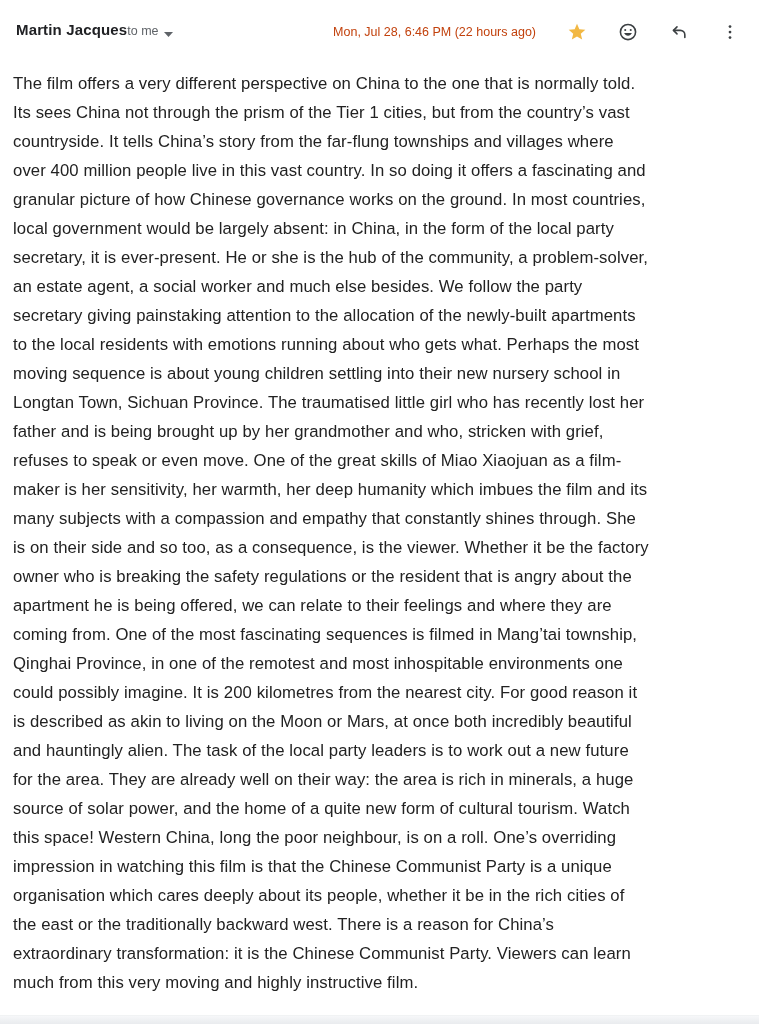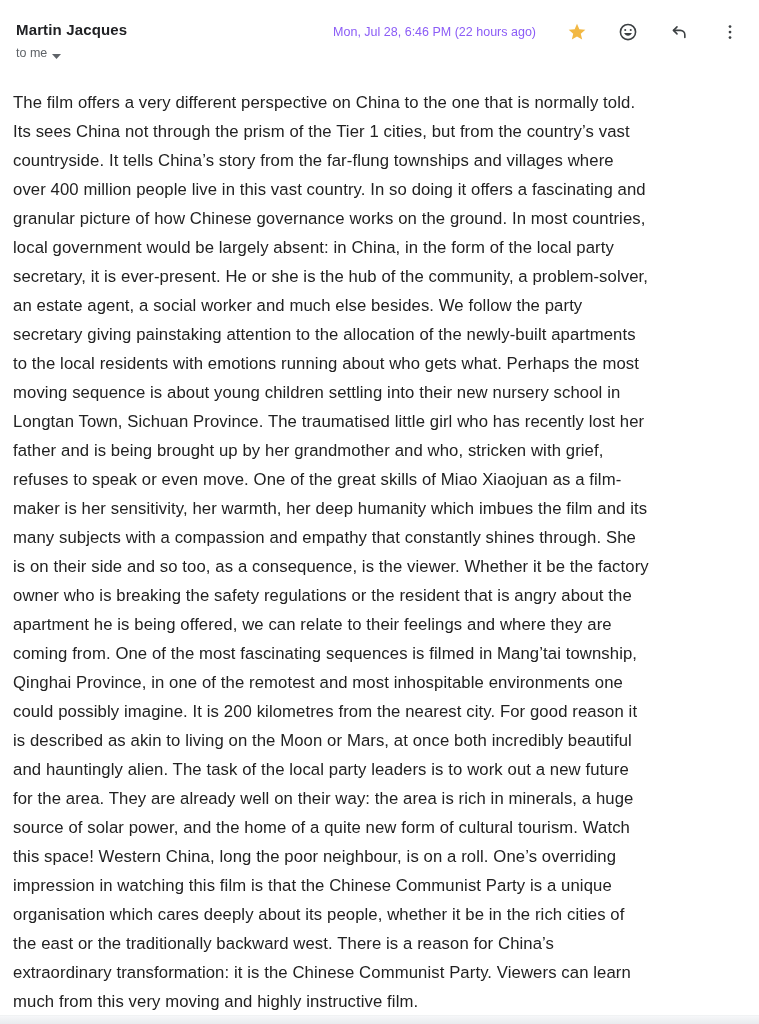--- a/index.html
+++ b/index.html
@@ -10,21 +10,21 @@
     font-family: "Liberation Sans", "DejaVu Sans", sans-serif;
   }
   .email-container { width: 100%; height: 100%; position: relative; background: #fff; }
 
   
   .email-header {
     display: flex;
     align-items: flex-start;
     padding: 19px 19px 0 16px;
   }
-  .sender-block { display: flex; flex-direction: column; }
+  .sender-block { display: flex; }
   .sender-name {
     font-size: 15px;
     font-weight: 700;
     color: #202124;
     letter-spacing: 0.15px;
     line-height: 22px;
   }
   .recipient-row {
     display: flex;
     align-items: center;
@@ -38,21 +38,21 @@
 
   .header-actions {
     margin-left: auto;
     display: flex;
     align-items: center;
     height: 24px;
     margin-top: 1px;
   }
   .timestamp {
     font-size: 12.5px;
-    color: #8b5cf6;
+    color: #c2410c;
     white-space: nowrap;
     margin-right: 31px;
   }
   .icon-btn {
     width: 20px; height: 20px;
     display: flex; align-items: center; justify-content: center;
     background: none; border: none; cursor: pointer; padding: 0;
     margin-left: 31px;
   }
   .icon-btn:first-of-type { margin-left: 0; }

